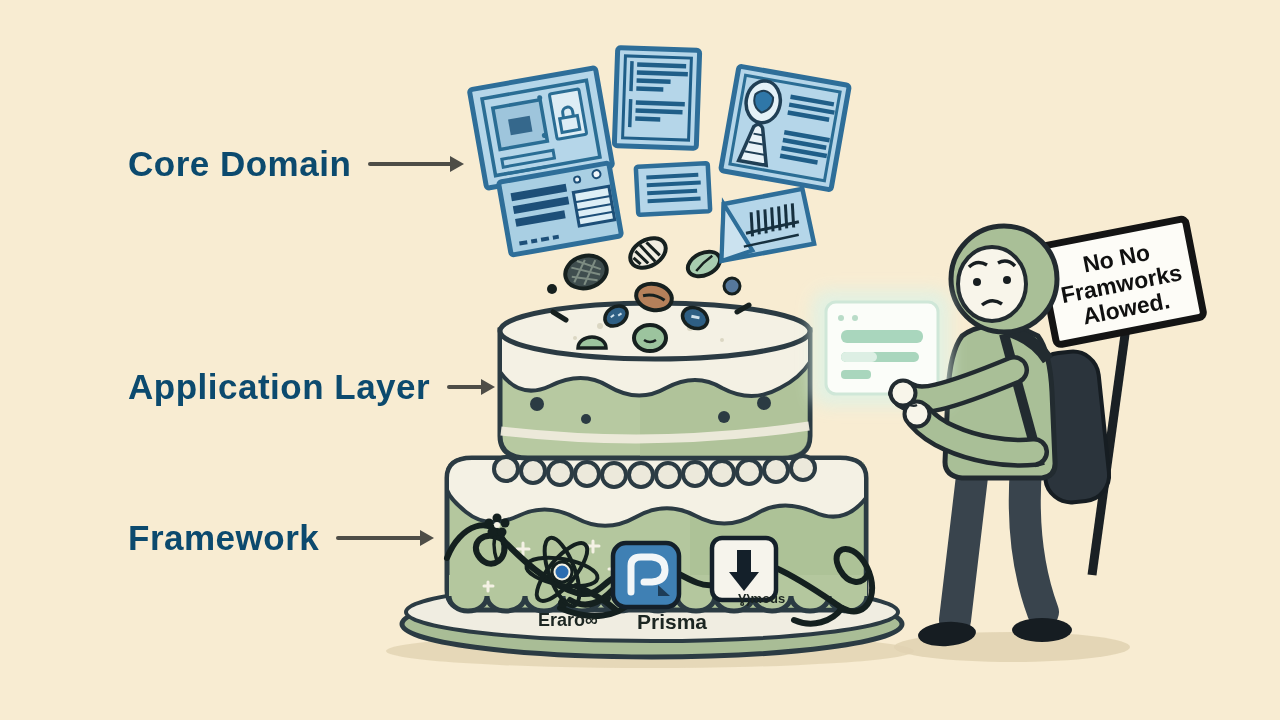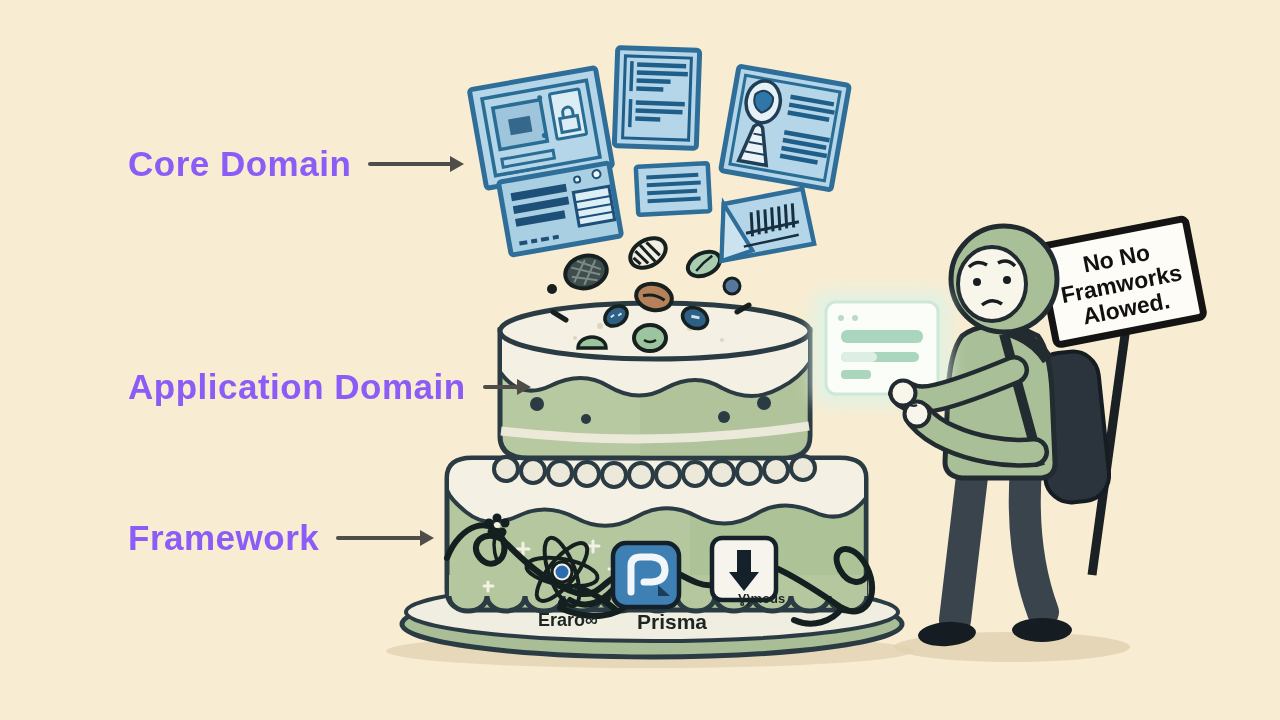--- a/index.html
+++ b/index.html
@@ -1,20 +1,20 @@
 <!DOCTYPE html>
 <html><head>
 <meta charset="utf-8">
 <style>
   html,body{margin:0;padding:0;background:#f8ecd2;}
   .stage{position:relative;width:1280px;height:720px;overflow:hidden;background:#f8ecd2;
          font-family:"Liberation Sans",sans-serif;}
   .art{position:absolute;left:0;top:0;}
   .label{position:absolute;display:flex;align-items:center;gap:17px;
-         font-weight:700;font-size:35px;color:#8b5cf6;letter-spacing:.5px;}
+         font-weight:700;font-size:35px;color:#0c4a6e;letter-spacing:.5px;}
   .arrow{height:4px;background:#4e4d47;border-radius:2px;position:relative;}
   .arrow::after{content:"";position:absolute;right:-12px;top:50%;transform:translateY(-50%);
           border-left:14px solid #4e4d47;border-top:8px solid transparent;border-bottom:8px solid transparent;}
   .arrow-a{width:84px;}
   .arrow-b{width:36px;}
   .arrow-c{width:86px;}
   .sign-text{font-weight:700;fill:#101010;font-family:"Liberation Sans",sans-serif;}
   .cake-text{font-weight:700;fill:#1c2622;font-family:"Liberation Sans",sans-serif;}
 </style>
 </head>
@@ -333,21 +333,21 @@
     <circle cx="917" cy="414" r="12.5" fill="#f8f5ea" stroke="#222b30" stroke-width="4"></circle>
     <path d="M 893 387 q -7 6 -1 11 M 908 404 q 5 3 9 1" stroke="#222b30" stroke-width="2.5" fill="none"></path>
   </g>
 </svg>
 
   <div class="label" style="left:128px;top:144px;">
     <span>Core Domain</span>
     <span class="arrow arrow-a"></span>
   </div>
   <div class="label" style="left:128px;top:367px;">
-    <span>Application Domain</span>
+    <span>Application Layer</span>
     <span class="arrow arrow-b"></span>
   </div>
   <div class="label" style="left:128px;top:518px;text-align:right;">
     <span>Framework</span>
     <span class="arrow arrow-c"></span>
   </div>
 
 </div>
 
 </body></html>

